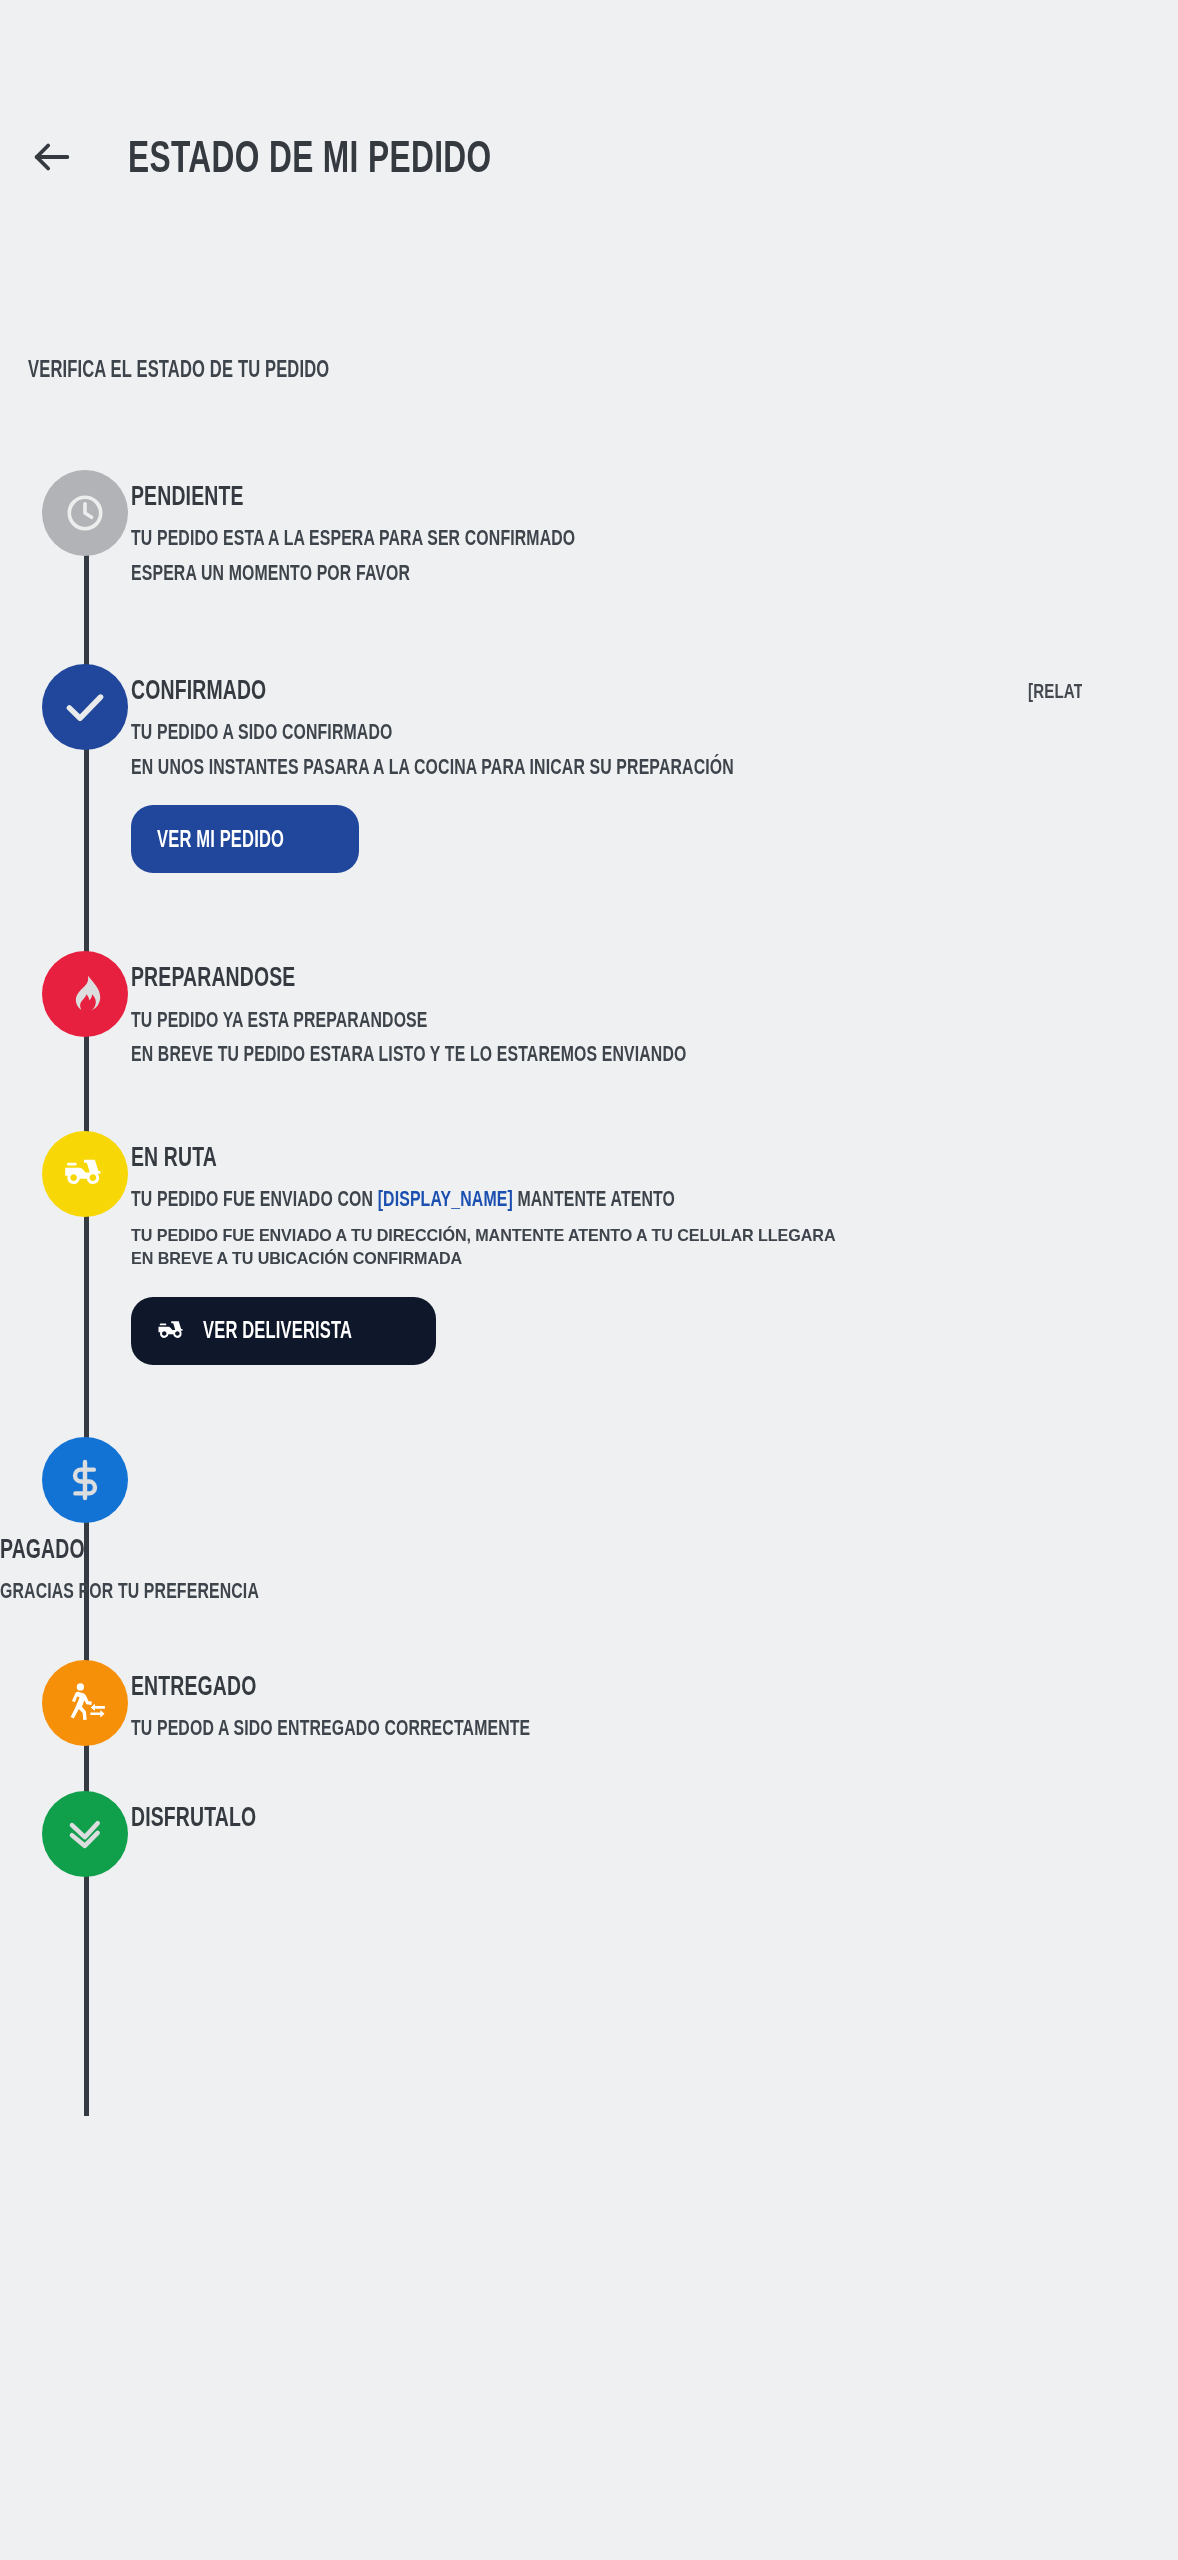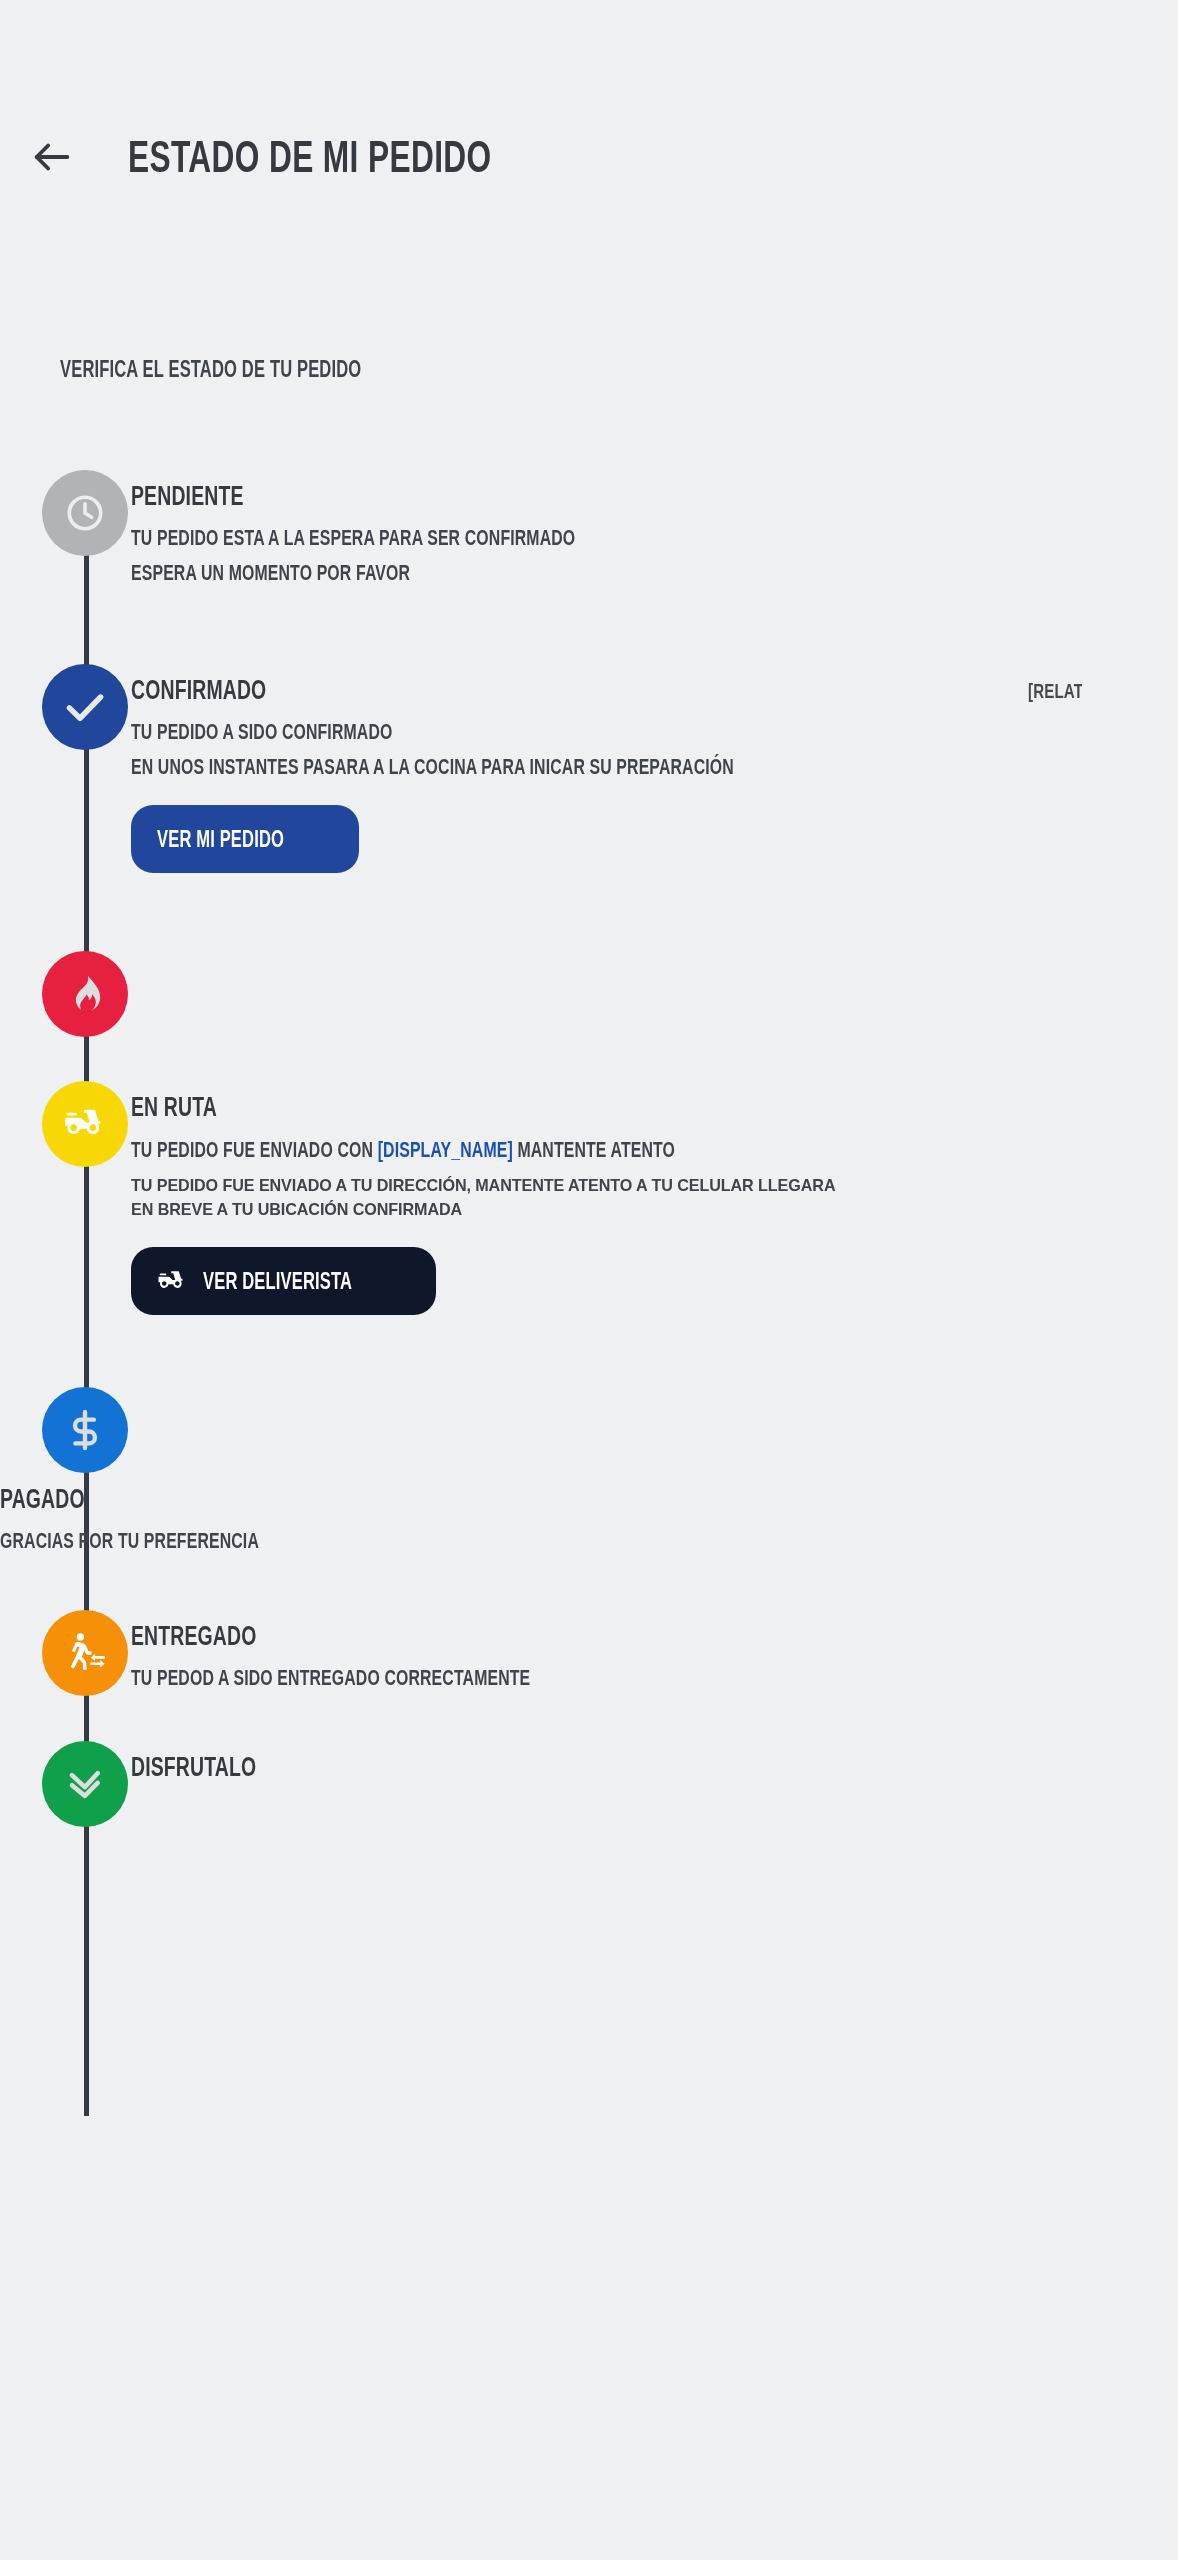--- a/index.html
+++ b/index.html
@@ -59,21 +59,21 @@
   #page-title {
     font-size: 44px;
     color: #343a40;
     line-height: 1;
     letter-spacing: 0.5px;
   }
 
   
   #subtitle-wrap {
     position: absolute;
-    left: 28px; top: 358px; margin-left: 32px;
+    left: 28px; top: 358px;
   }
   #subtitle {
     font-size: 23px;
     color: #3e444b;
     line-height: 1;
   }
 
   
   #timeline {
     position: absolute;
@@ -271,20 +271,28 @@
     <div class="tl-row" style="margin-top:58px;">
       <div class="tl-dot-col">
         <div class="tl-dot" style="background:#e8203f;">
           <span>
             <svg width="44" height="44" viewBox="0 0 24 24" fill="#dcdddf">
               <path d="M13.6 2.1c.5 2.6-.4 4.2-1.7 5.6-1.4 1.5-3.2 2.8-4.3 5C6.2 15.5 7.4 19 10 20.6c-.9-1.6-.9-3.2.1-4.6.9-1.3 2.3-2.2 2.7-3.9.9 1 1.4 2 1.5 3.3 1.1-.8 1.6-2 1.6-3.3 1.7 1.7 2.4 3.7 1.8 5.7-.4 1.4-1.3 2.5-2.4 3.2 3-1 5-3.9 5-7.2 0-4.2-2.9-7.2-6.7-11.7z"></path>
             </svg>
           </span>
         </div>
       </div>
+      <div class="tl-body">
+        <div class="tl-head">
+          <span class="condw"><span class="cond tl-title">PREPARANDOSE</span></span>
+        </div>
+        <div class="condw"><span class="cond tl-line"><span>TU PEDIDO YA ESTA </span><span class="b">PREPARANDOSE</span></span></div>
+        <div class="condw"><span class="cond tl-line sub">EN BREVE TU PEDIDO ESTARA LISTO Y TE LO ESTAREMOS ENVIANDO</span></div>
+        <div class="sp-20"></div>
+      </div>
     </div>
 
     <div class="tl-row" style="margin-top:44px;">
       <div class="tl-dot-col">
         <div class="tl-dot" style="background:#f7d706;">
           <span>
             <svg width="44" height="44" viewBox="0 0 24 24" fill="#ffffff">
               <path d="M14.3 4.2h3.1l1.9 6.1h1.1v1.5h-1.5c.5.6.8 1.4.8 2.3 0 1.9-1.5 3.4-3.4 3.4-1.7 0-3.1-1.3-3.3-2.9H9.1c-.2 1.6-1.6 2.9-3.3 2.9-1.9 0-3.4-1.5-3.4-3.4 0-.4.1-.8.2-1.2H1.2V8.6h7.6c.9 0 1.6.4 2.1 1l1.4 1.6h2.3l-1.6-5.4h-1.6V4.2h2.9zM5.8 12.2c-1 0-1.8.8-1.8 1.8s.8 1.8 1.8 1.8 1.8-.8 1.8-1.8-.8-1.8-1.8-1.8zm10.5 0c-1 0-1.8.8-1.8 1.8s.8 1.8 1.8 1.8 1.8-.8 1.8-1.8-.8-1.8-1.8-1.8z"></path>
               <rect x="2.2" y="5.9" width="5.2" height="1.5" rx="0.7"></rect>
             </svg>

